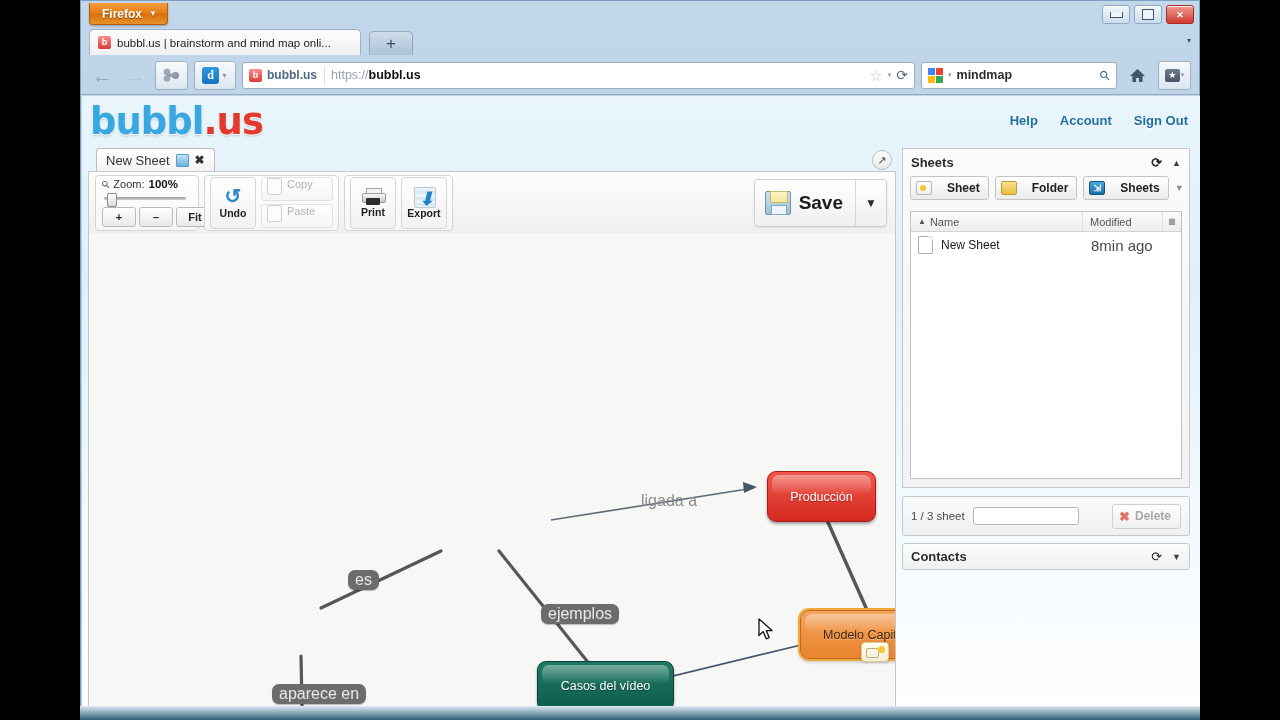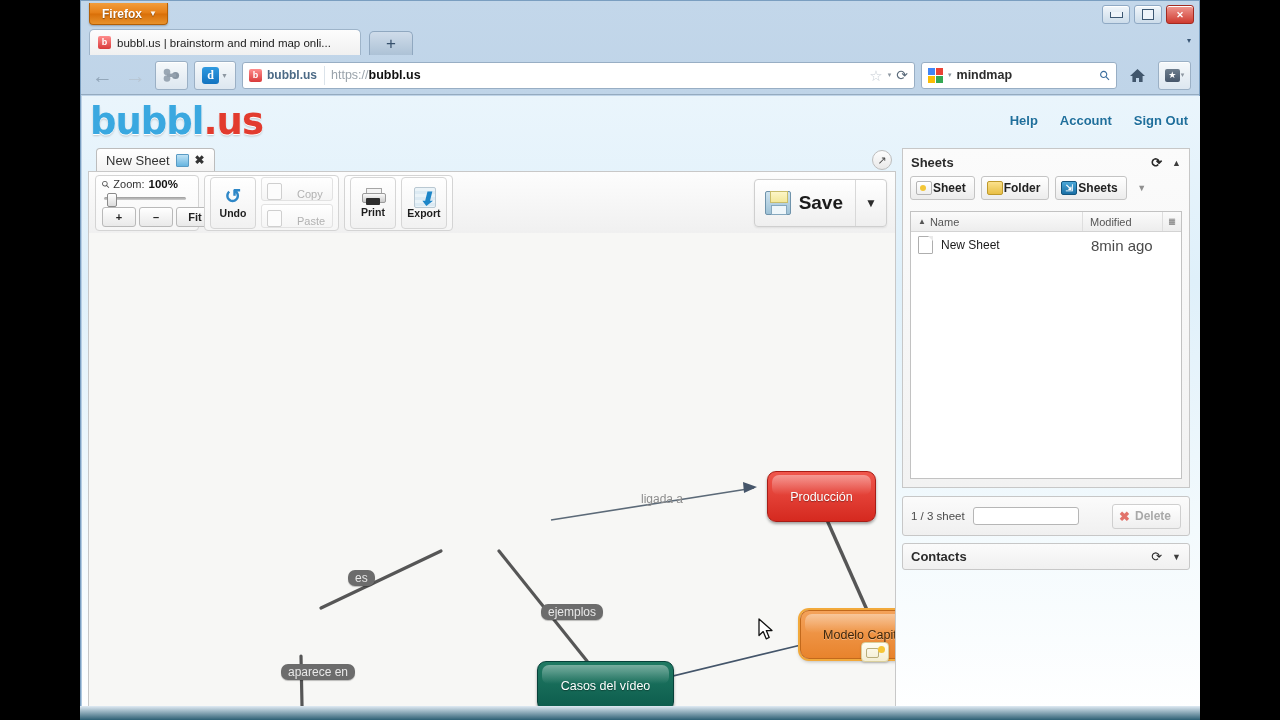--- a/index.html
+++ b/index.html
@@ -151,21 +151,21 @@
   .zbtns{display:flex;gap:3px;}
   .zbtn{height:18px;min-width:20px;padding:0 6px;border:1px solid #b9b9b9;border-radius:3px;
     background:linear-gradient(180deg,#fff,#e9e9e9);font-size:11px;color:#222;
     display:flex;align-items:center;justify-content:center;font-weight:bold;}
   .zbtn.fit{font-weight:bold;padding:0 8px;}
 
   .tbig{width:44px;height:50px;border:1px solid #d6d6d6;border-radius:4px;
     background:linear-gradient(180deg,#fff,#f1f1f1);display:flex;flex-direction:column;
     align-items:center;justify-content:center;gap:1px;font-size:10.5px;color:#1d1d1d;font-weight:bold;}
   .tsmall{width:72px;height:24px;border:1px solid #e2e2e2;border-radius:3px;
-    background:linear-gradient(180deg,#fff,#f5f5f5);display:flex;align-items:flex-end;gap:15px;
+    background:linear-gradient(180deg,#fff,#f5f5f5);display:flex;align-items:flex-start;gap:5px;
     padding-left:5px;box-sizing:border-box;font-size:11px;color:#b2b2b2;}
   .stack{display:flex;flex-direction:column;gap:3px;}
   .glyph-undo{font-size:20px;color:#2e87c7;line-height:1;}
   .glyph-printer{display:block;width:24px;height:17px;position:relative;}
   .glyph-printer .body{position:absolute;left:1px;top:5px;width:22px;height:8px;border-radius:2px;
     background:linear-gradient(180deg,#fafafa,#c9c9c9);border:1px solid #9a9a9a;}
   .glyph-printer .top{position:absolute;left:5px;top:0;width:14px;height:6px;
     background:#f4f4f4;border:1px solid #a5a5a5;border-bottom:none;border-radius:1px 1px 0 0;}
   .glyph-printer .out{position:absolute;left:5px;top:10px;width:14px;height:7px;background:#2d2d2d;border-radius:1px;}
   .glyph-export{display:block;width:22px;height:19px;position:relative;}
@@ -197,21 +197,21 @@
     box-shadow:0 2px 3px rgba(0,0,0,.35);text-shadow:0 1px 1px rgba(0,0,0,.35);}
   .node::after{content:"";position:absolute;left:4px;right:4px;top:3px;height:40%;border-radius:7px;
     background:linear-gradient(180deg,rgba(255,255,255,.40),rgba(255,255,255,0));pointer-events:none;}
   .node.green{background:linear-gradient(180deg,#2a8a28,#0f6b12);border:1px solid #0b4d0c;}
   .node.teal{background:linear-gradient(180deg,#207a63,#0c5b4c);border:1px solid #07413a;}
   .node.red{background:linear-gradient(180deg,#f0564c,#d5291f);border:1px solid #a81d16;}
   .node.orange{background:linear-gradient(180deg,#f4a25a,#e8832c);border:1px solid #c2691c;color:#3d2408;
     text-shadow:0 1px 0 rgba(255,255,255,.35);}
   .node.selected{box-shadow:0 0 0 2px #f2a93b, 0 2px 4px rgba(0,0,0,.35);}
 
-  .edgelabel{position:absolute;background:#6c6c6c;color:#e8e8e8;font-size:12px;border-radius:7px;
+  .edgelabel{position:absolute;background:#6c6c6c;color:#e8e8e8;font-size:16px;border-radius:7px;
     padding:1px 7px;white-space:nowrap;box-shadow:0 1px 1px rgba(0,0,0,.25);}
   .edgelabel.plain{background:transparent;color:#8d8d8d;box-shadow:none;}
 
   .nodehandle{position:absolute;width:26px;height:18px;border:1px solid #d9cf9d;border-radius:4px;
     background:linear-gradient(180deg,#fffdf2,#f4eed3);box-shadow:0 1px 2px rgba(0,0,0,.2);}
   .nodehandle .spark{position:absolute;right:3px;top:3px;width:7px;height:7px;background:#f6c636;
     border-radius:50%;}
   .nodehandle .bubline{position:absolute;left:4px;top:5px;width:11px;height:8px;border:1px solid #b9ae7c;border-radius:2px;}
   .cursor{position:absolute;width:0;height:0;}
   .cursor svg{position:static;}
@@ -221,21 +221,21 @@
   .panel{border:1px solid #c7c7c7;border-radius:0;background:#f7f7f7;box-sizing:border-box;}
   .sheetspanel{position:absolute;left:0;top:0;width:288px;height:340px;
     background:linear-gradient(180deg,#fbfbfb,#f2f2f2);}
   .panelhead{height:27px;display:flex;align-items:center;padding:0 8px;font-size:13px;
     font-weight:bold;color:#2b2b2b;}
   .panelhead .acts{margin-left:auto;display:flex;align-items:center;gap:10px;}
   .refresh{font-size:13px;color:#2a2a2a;}
   .chev{font-size:9px;color:#3d3d3d;}
   .btnrow{display:flex;align-items:center;gap:6px;padding:0 7px 6px 7px;}
   .pbtn{height:22px;padding:0 8px 0 5px;border:1px solid #c4c4c4;border-radius:3px;
-    background:linear-gradient(180deg,#fff,#ececec);display:flex;align-items:center;gap:1px;
+    background:linear-gradient(180deg,#fff,#ececec);display:flex;align-items:center;gap:15px;
     font-size:12px;font-weight:bold;color:#222;}
   .pbtn .ic{width:14px;height:12px;border-radius:2px;}
   .ic.sheeticon{background:linear-gradient(180deg,#fff,#efefef);border:1px solid #b5b5b5;position:relative;}
   .ic.sheeticon::after{content:"";position:absolute;left:3px;top:3px;width:6px;height:6px;background:#f3c637;border-radius:50%;}
   .ic.foldericon{background:linear-gradient(180deg,#fbe18d,#e8bf45);border:1px solid #bf9a2c;}
   .ic.shareicon{background:linear-gradient(180deg,#4aa7d8,#1a6fa5);border:1px solid #13567f;
     color:#fff;font-size:9px;display:flex;align-items:center;justify-content:center;}
   .dropcaret{width:18px;height:22px;display:flex;align-items:center;justify-content:center;
     font-size:9px;color:#909090;}
   .listbox{position:absolute;left:7px;top:62px;right:7px;bottom:8px;background:#fff;
@@ -497,21 +497,21 @@
 
           <div class="edgelabel plain" style="left:545px;top:258px;">
             <span>ligada a</span>
           </div>
           <div class="edgelabel" style="left:259px;top:337px;">
             <span>es</span>
           </div>
           <div class="edgelabel" style="left:452px;top:371px;">
             <span>ejemplos</span>
           </div>
-          <div class="edgelabel" style="left:183px;top:431px;margin-left:9px;">
+          <div class="edgelabel" style="left:183px;top:451px;">
             <span>aparece en</span>
           </div>
 
           <div class="cursor" style="left:669px;top:385px;">
             <svg width="18" height="24" viewBox="0 0 18 24">
               <path d="M1 1 L1 17.5 L5.2 13.6 L8.2 20.8 L11.2 19.5 L8.3 12.6 L14 12.6 Z" fill="#fff" stroke="#111" stroke-width="1.3" stroke-linejoin="round"></path>
             </svg>
           </div>
         </div>
       </div>

